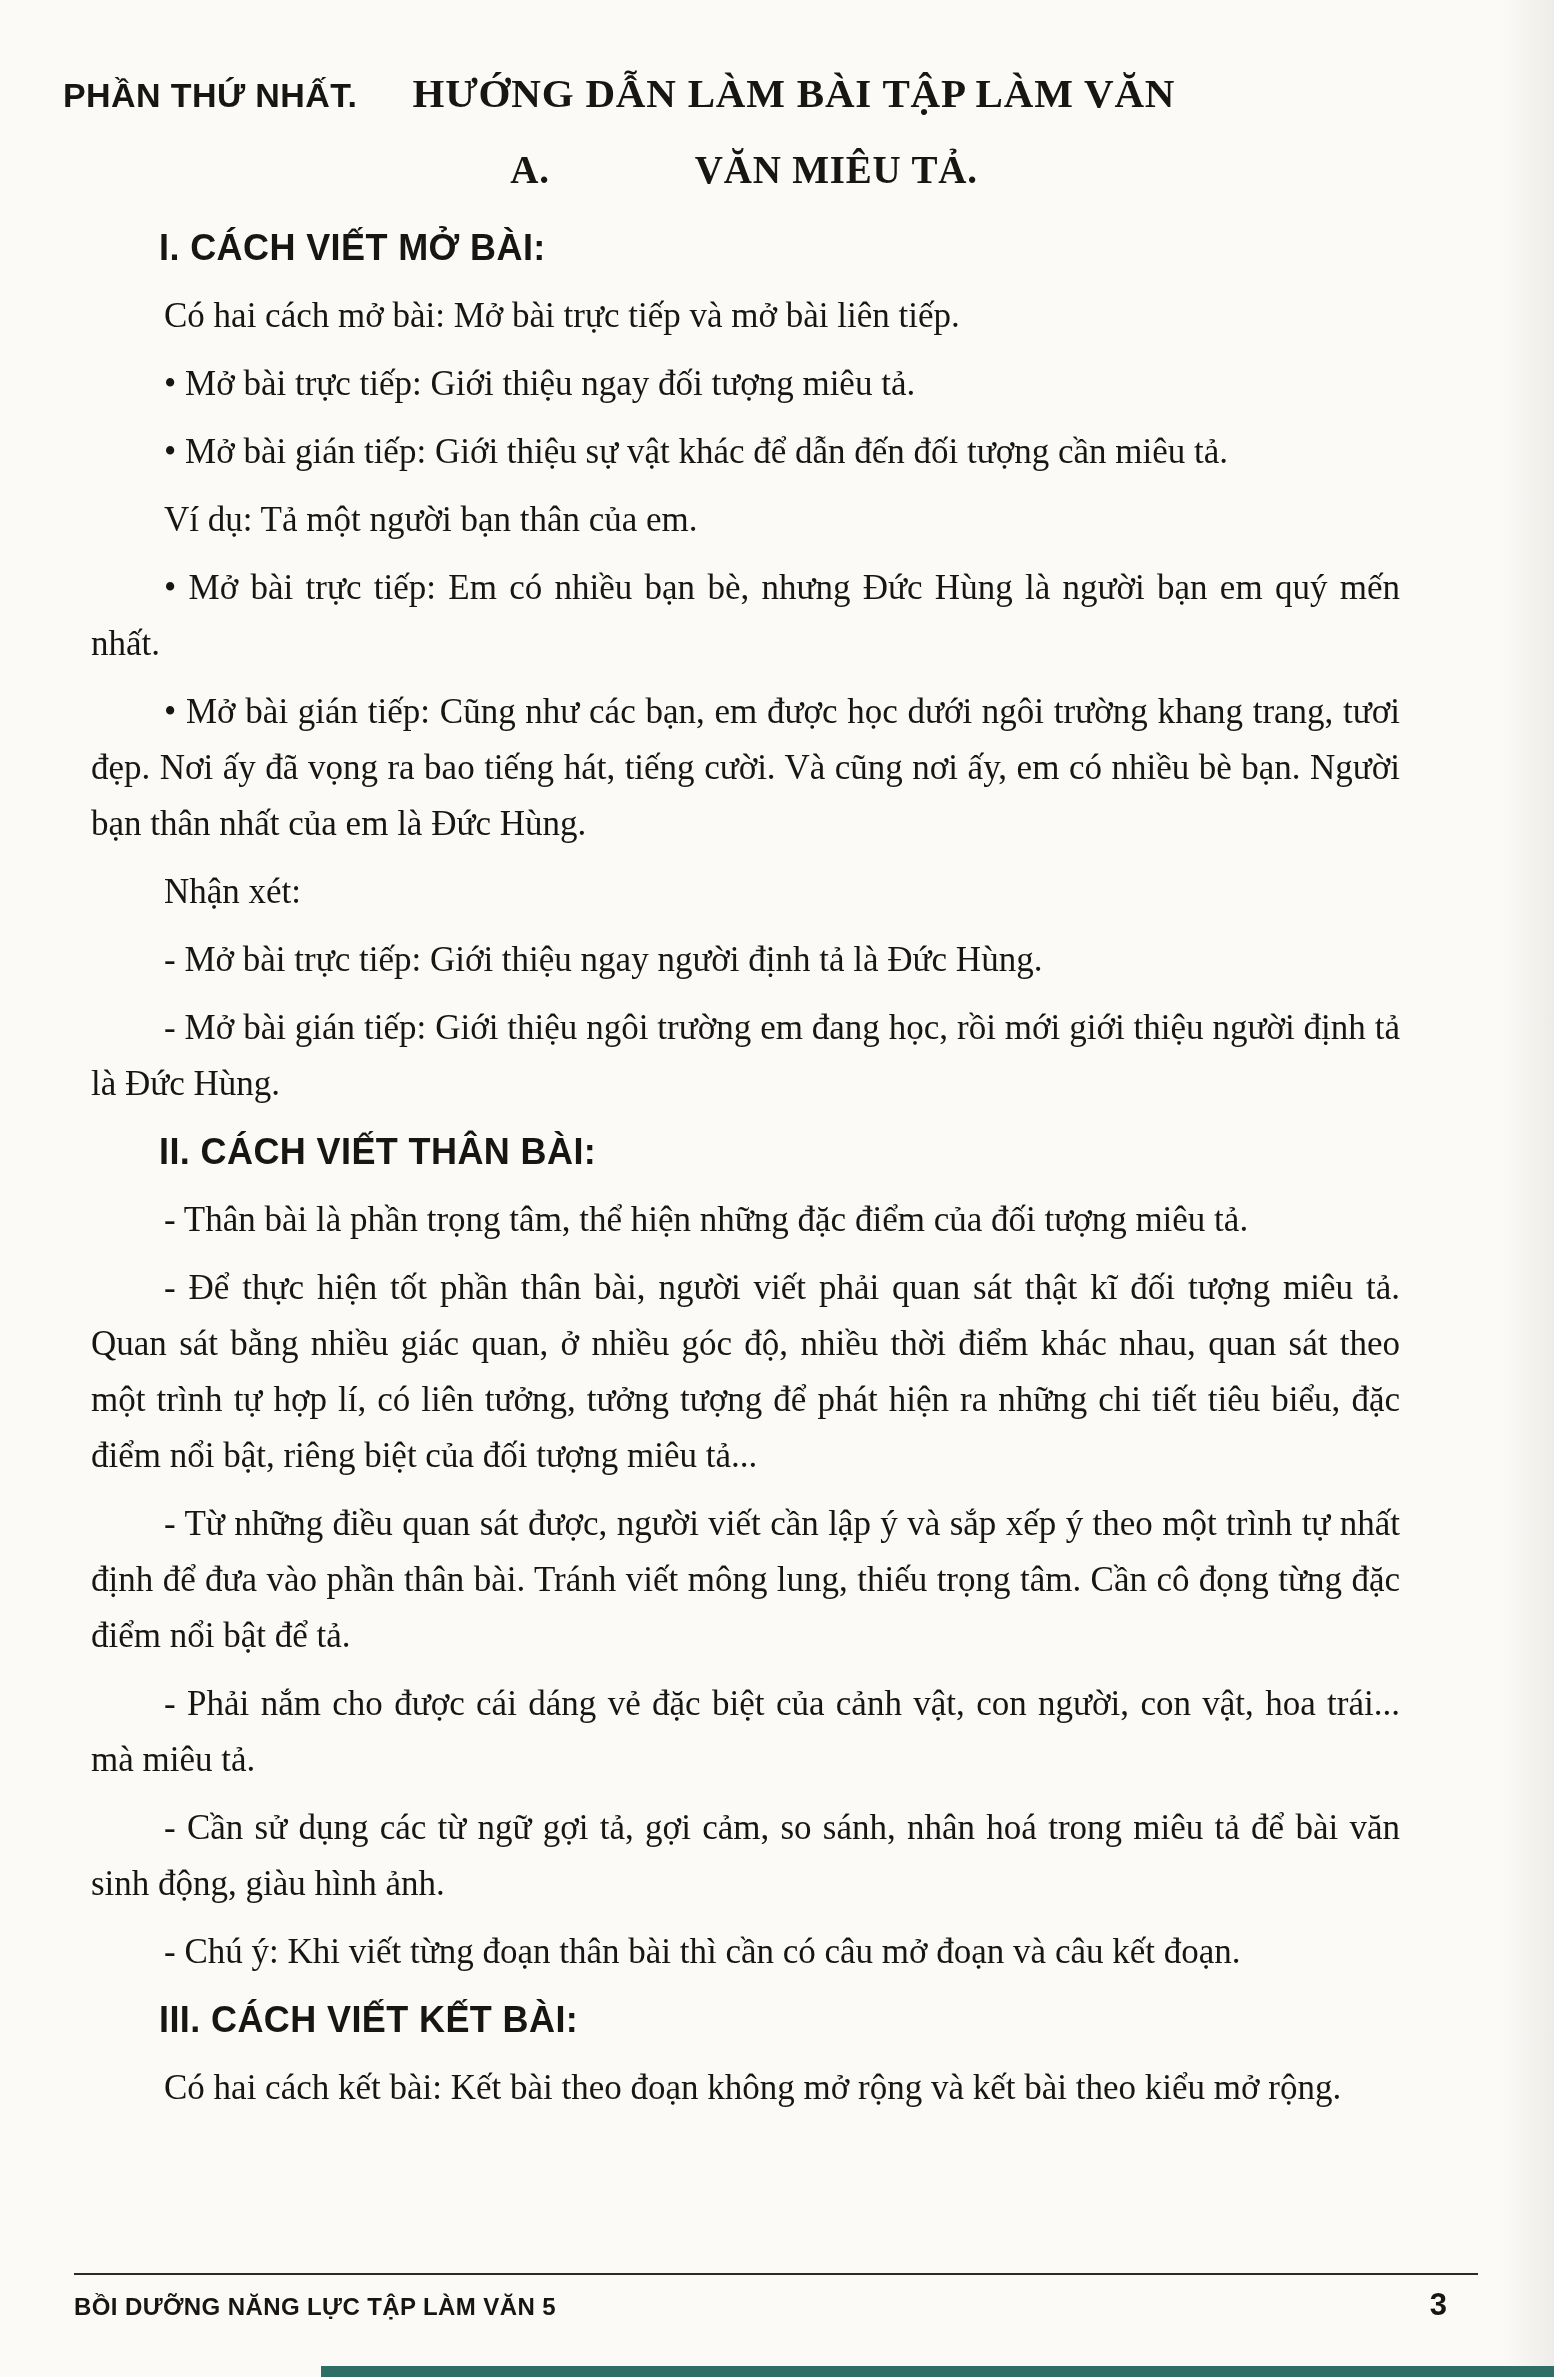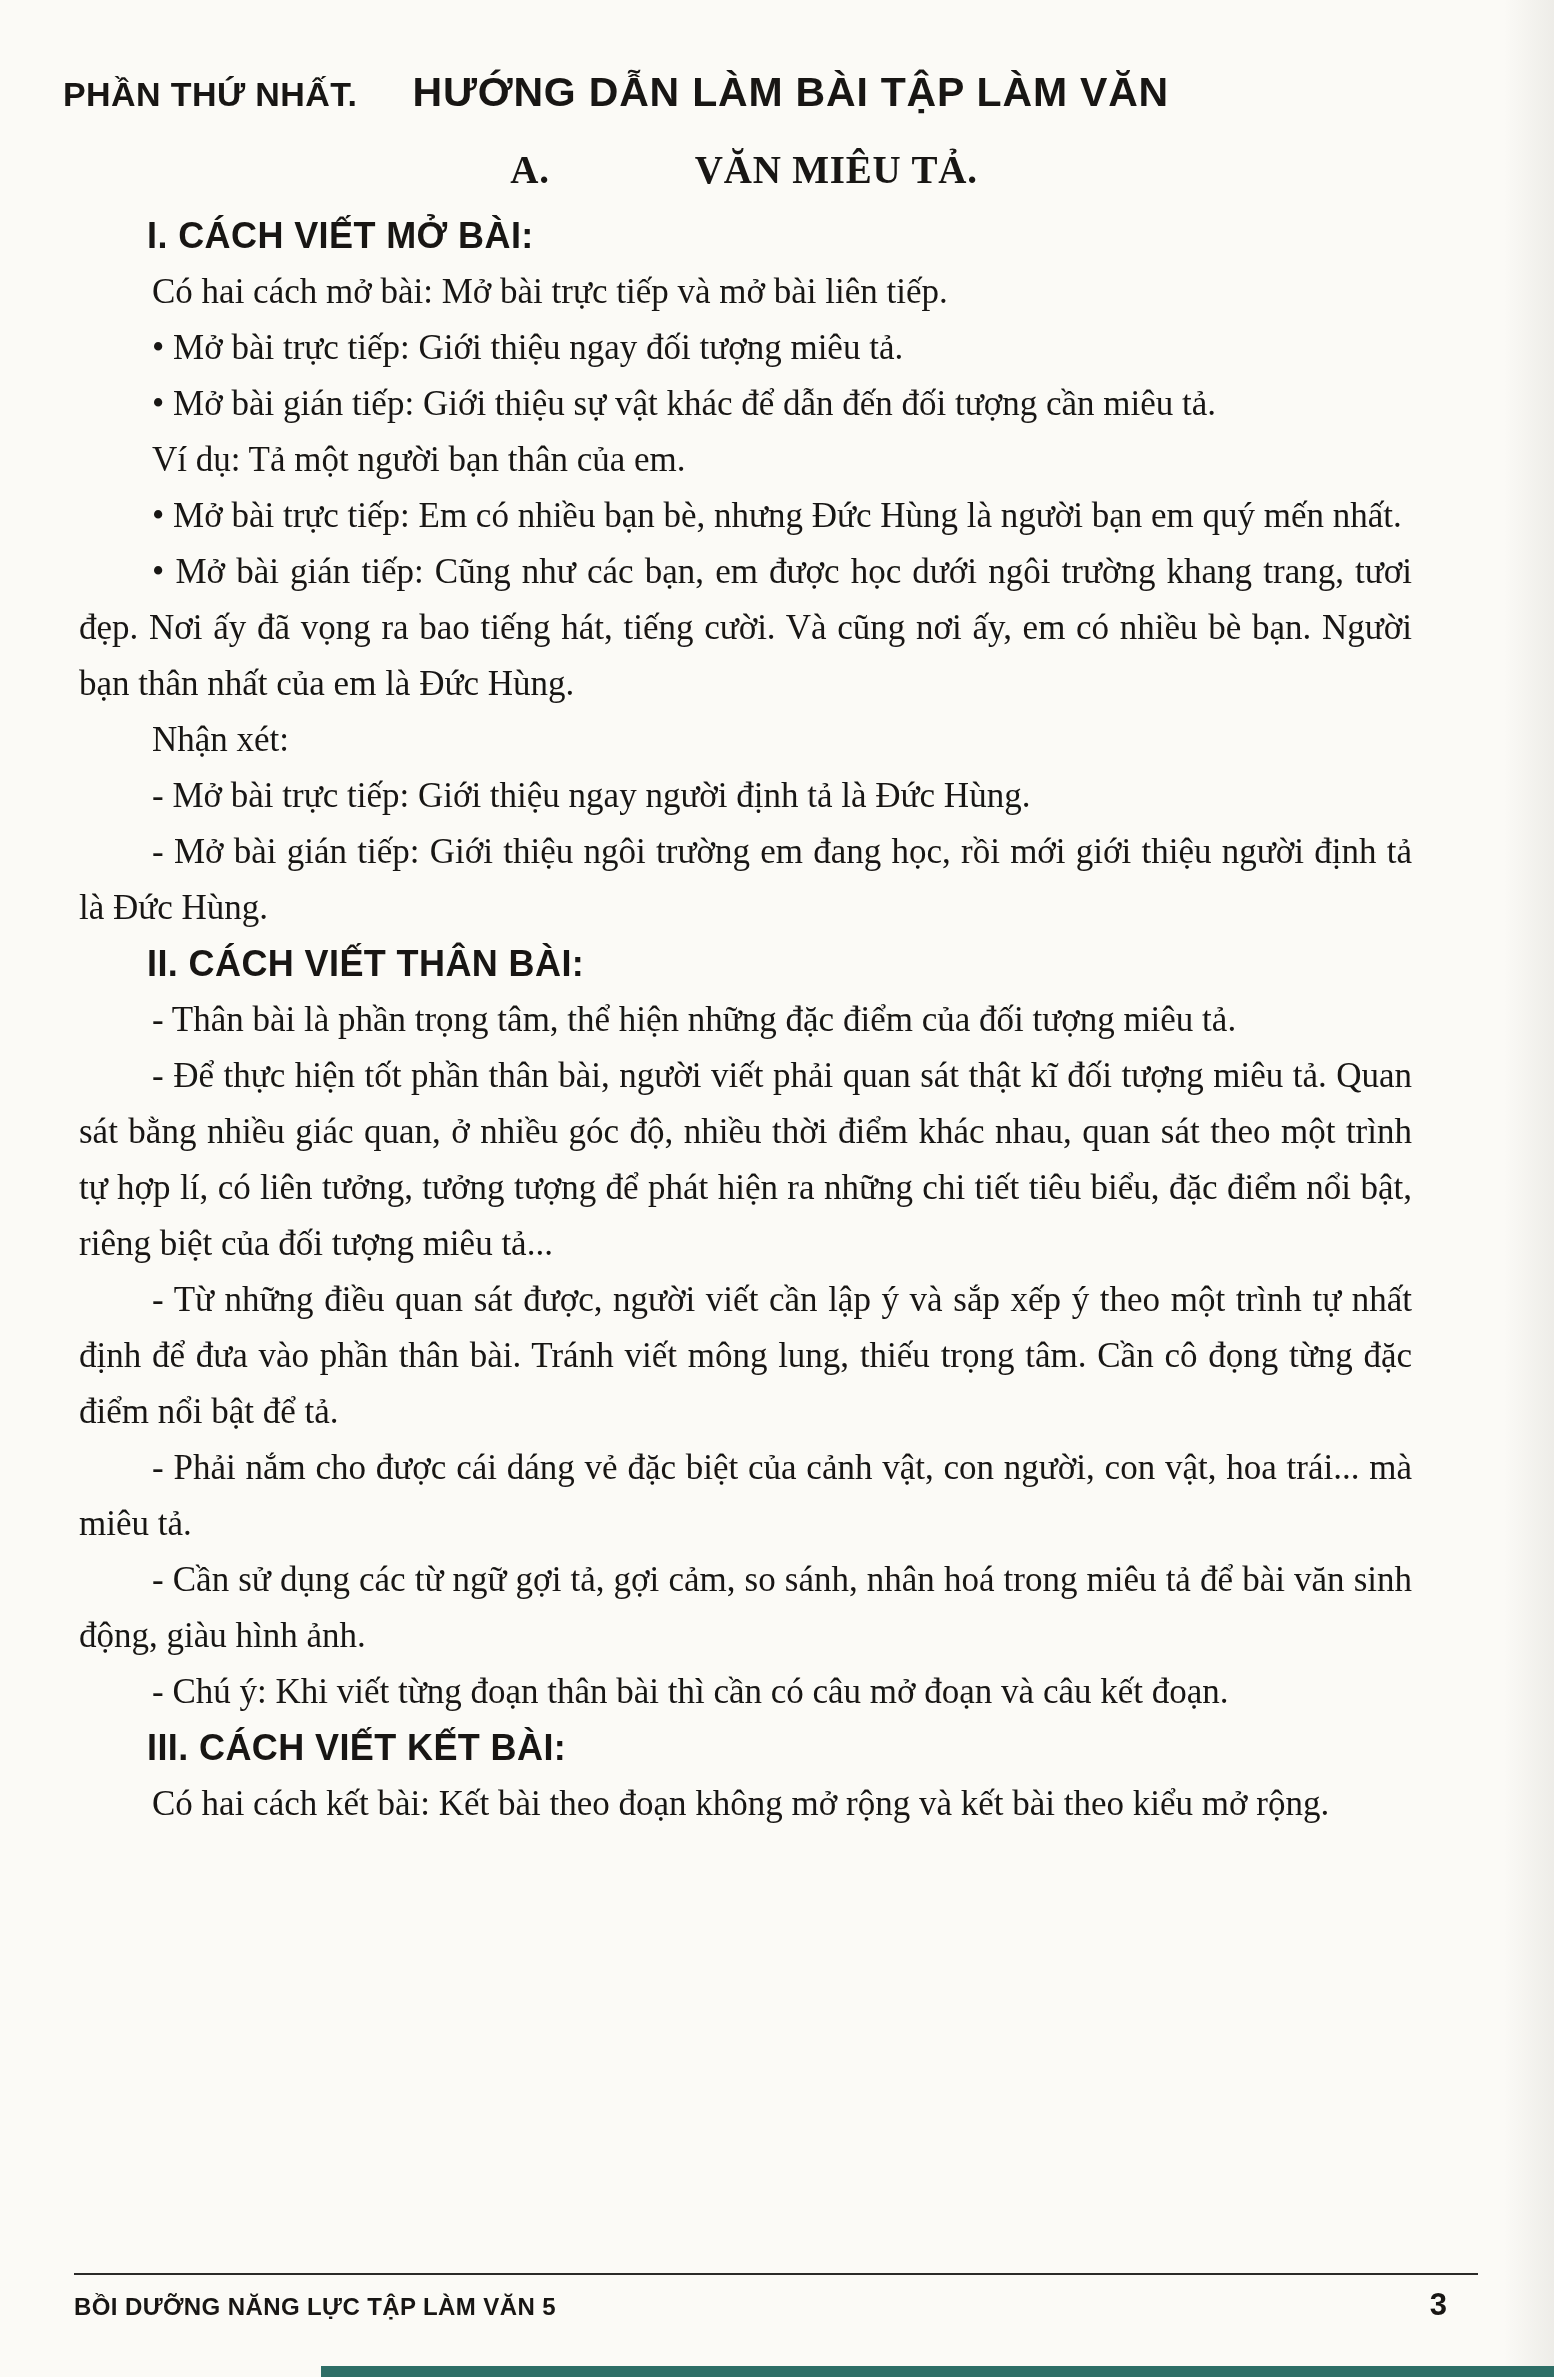--- a/index.html
+++ b/index.html
@@ -29,21 +29,21 @@
     gap:55px;
     white-space:nowrap;
   }
   .part-label{
     font-family:"Liberation Sans", sans-serif;
     font-weight:700;
     font-size:34px;
     letter-spacing:0.4px;
   }
   .main-title{
-    font-family:Liberation Sans, sans-serif;
+    font-family:Liberation Serif, serif;
     font-weight:700;
     font-size:41px;
     letter-spacing:0.8px;
   }
   .section-row{
     position:absolute;
     top:147px; left:0; right:66px;
     display:flex;
     justify-content:center;
     align-items:baseline;
@@ -58,21 +58,21 @@
   
   .page-body{
     position:absolute;
     top:208px;
     left:79px;
     width:1333px;
     font-size:35px;
     line-height:56px;
     text-align:justify;
   }
-  .page-body p{ margin:0; }
+  .page-body p{ margin:12px; }
   .page-body p.para{ text-indent:73px; }
   .page-body p.heading{
     font-family:"Liberation Sans", sans-serif;
     font-weight:700;
     font-size:36px;
     text-indent:68px;
     text-align:left;
     letter-spacing:0.4px;
   }
   .it{ }

